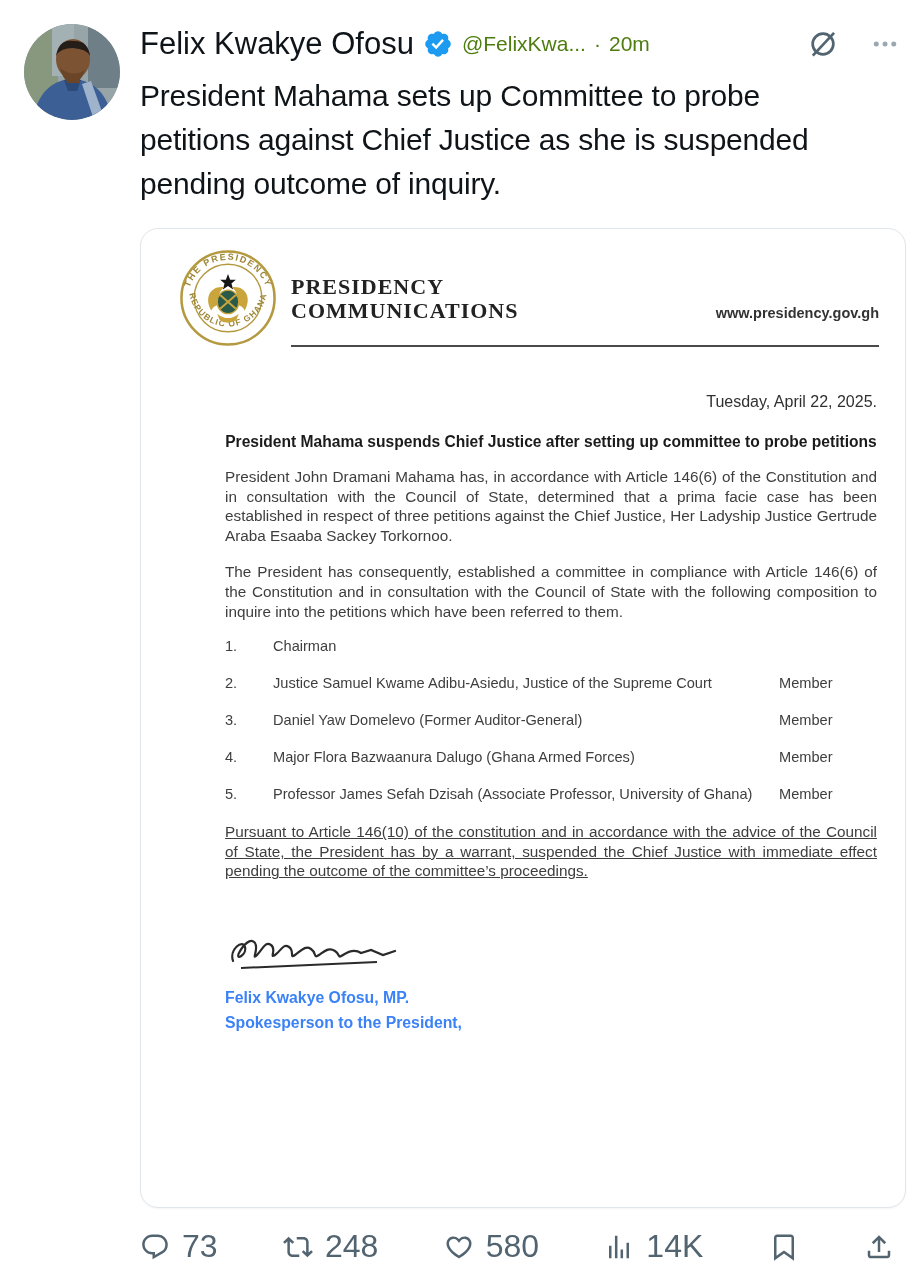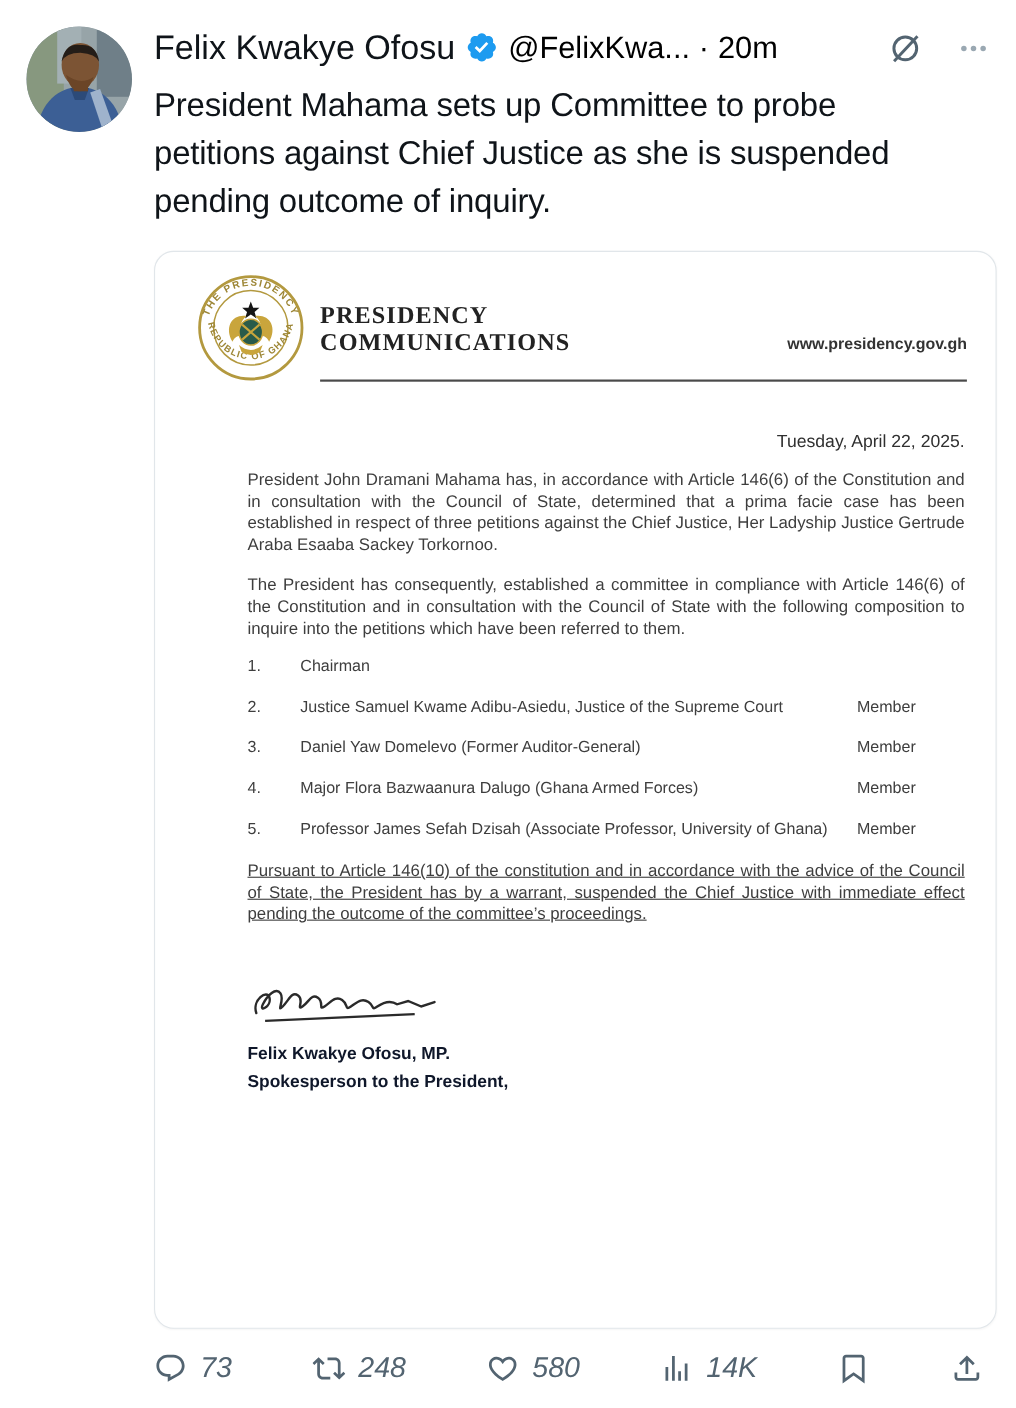--- a/index.html
+++ b/index.html
@@ -9,21 +9,21 @@
   .tweet { position:relative; padding:22px 24px 0 24px; }
 
   .avatar { position:absolute; left:24px; top:24px; width:96px; height:96px;
     border-radius:50%; overflow:hidden; cursor:pointer; background:#97a4a8; }
 
   .content { margin-left:116px; }
 
   .name-row { display:flex; align-items:center; gap:9px; height:44px; }
   .author { font-size:31px; font-weight:normal; color:#0f1419; white-space:nowrap; cursor:pointer; }
   .badge { flex:0 0 auto; margin-top:3px; }
-  .handle-group { display:flex; align-items:flex-start; gap:8px; color:#000000; font-size:28px; white-space:nowrap; }
+  .handle-group { display:flex; align-items:flex-start; gap:8px; color:#4d7c0f; font-size:21px; white-space:nowrap; }
   .hdr-icons { margin-left:auto; display:flex; align-items:center; gap:30px; color:#536471; }
   .hdr-icons .btn { cursor:pointer; display:flex; align-items:center; }
 
   .tweet-text { margin-top:8px; width:700px; font-size:30px; line-height:44px;
     letter-spacing:-0.2px; color:#0f1419; }
 
   
   .doc-card { margin-top:22px; width:766px; height:980px; background:#fff;
     border:1px solid #e1e6ea; border-radius:18px; overflow:hidden; cursor:pointer;
     padding:20px 26px 0 38px; box-shadow:0 1px 2px rgba(15,20,25,0.04); }
@@ -43,26 +43,26 @@
   .doc-par.first { margin-top:16px; }
 
   .committee { margin-top:16px; }
   .crow { display:flex; align-items:flex-start; font-size:14.6px; line-height:19px;
     margin-bottom:18px; }
   .cnum { width:48px; flex:0 0 auto; }
   .cname { flex:1; padding-right:6px; }
   .crole { width:98px; flex:0 0 auto; }
 
   .signature { margin-top:48px; }
-  .signoff { margin-top:2px; font-weight:bold; font-size:15.8px; line-height:25px; color:#0f172a; }
+  .signoff { margin-top:2px; font-weight:bold; font-size:15.8px; line-height:25px; color:#3b82f6; }
 
   
   .actions { margin:20px 4px 0 0; display:flex; align-items:center;
     justify-content:space-between; color:#536471; padding-right:2px; }
-  .action { display:flex; align-items:center; gap:12px; font-size:26px; cursor:pointer;font-style:italic; }
+  .action { display:flex; align-items:center; gap:12px; font-size:32px; cursor:pointer; }
   .action svg { display:block; }
 </style>
 </head>
 <body>
 
 <div class="tweet">
 
   <div class="avatar">
     <svg width="96" height="96" viewBox="0 0 96 96">
       <defs>
@@ -151,20 +151,21 @@
             <div>PRESIDENCY</div>
             <div>COMMUNICATIONS</div>
           </div>
           <div class="doc-site">www.presidency.gov.gh</div>
         </div>
       </div>
 
       <div class="doc-body">
         <div class="doc-date">Tuesday, April 22, 2025.</div>
 
+        <div class="doc-headline">President Mahama suspends Chief Justice after setting up committee to probe petitions</div>
 
         <p class="doc-par first">President John Dramani Mahama has, in accordance with Article 146(6) of the Constitution and in consultation with the Council of State, determined that a prima facie case has been established in respect of three petitions against the Chief Justice, Her Ladyship Justice Gertrude Araba Esaaba Sackey Torkornoo.</p>
         <p class="doc-par">The President has consequently, established a committee in compliance with Article 146(6) of the Constitution and in consultation with the Council of State with the following composition to inquire into the petitions which have been referred to them.</p>
 
         <div class="committee">
           <div class="crow">
             <span class="cnum">1.</span>
             <span class="crole">Chairman</span>
           </div>
           <div class="crow">

